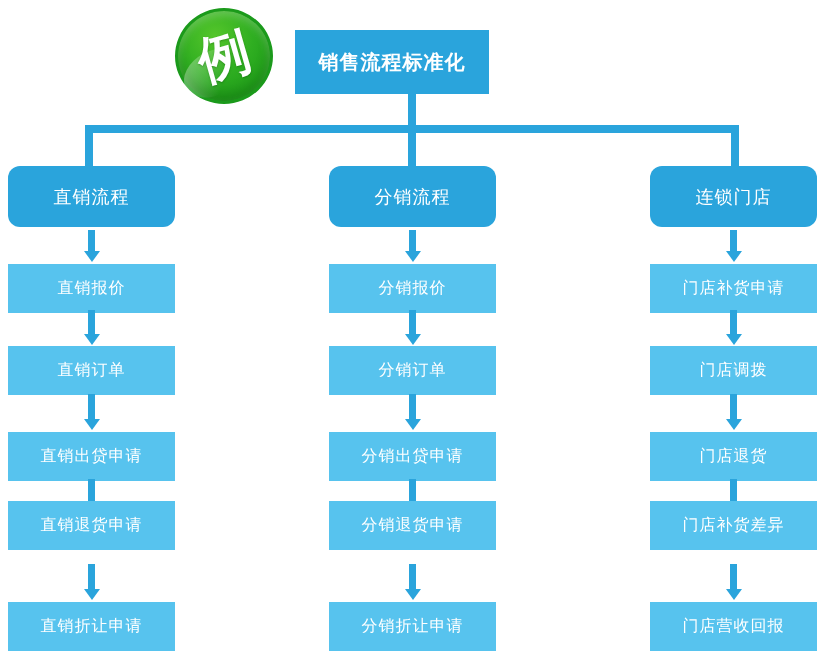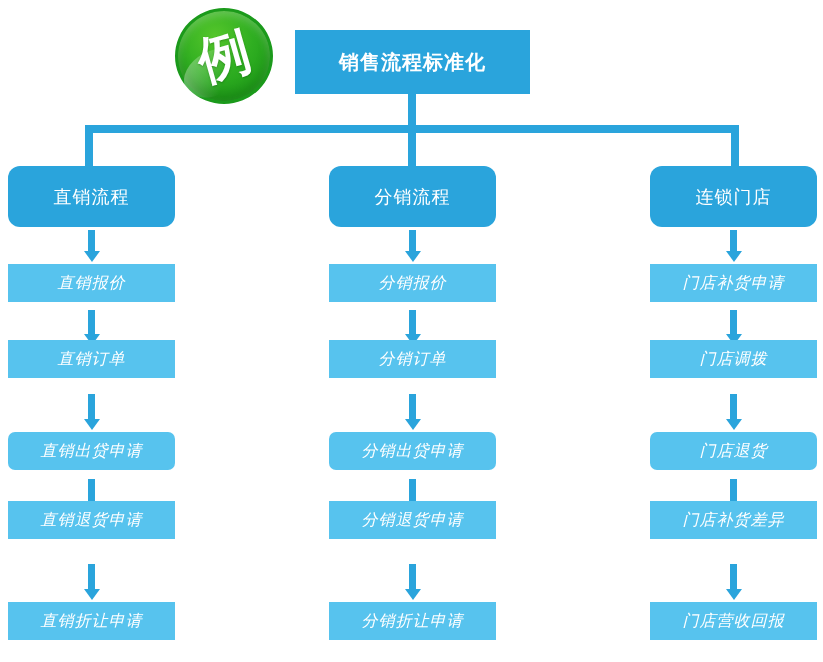--- a/index.html
+++ b/index.html
@@ -30,21 +30,21 @@
     transform:rotate(-28deg);
   }
   .badge-text{
     position:absolute;inset:0;display:flex;align-items:center;justify-content:center;
     color:var(--text-white);font-size:52px;font-weight:bold;line-height:1;
     transform:rotate(-16deg);text-shadow:0 1px 2px rgba(0,70,0,.35);
   }
 
   
   .title-box{
-    position:absolute;left:295px;top:30px;width:235px;height:64px;
+    position:absolute;left:295px;top:30px;width:194px;height:64px;
     background:var(--primary-blue);color:var(--text-white);
     display:flex;align-items:center;justify-content:center;
     font-size:20px;font-weight:bold;letter-spacing:1px;
   }
 
   
   .conn{position:absolute;background:var(--primary-blue);}
   .stem{left:408px;top:93px;width:8px;height:33px;}
   .hbar{left:85px;top:125px;width:654px;height:8px;}
   .drop{top:131px;width:8px;height:35px;}
@@ -57,26 +57,26 @@
   .col-0{left:8px;}
   .col-1{left:329px;}
   .col-2{left:650px;}
   .hbox{
     position:absolute;top:0;left:0;right:0;height:61px;
     background:var(--primary-blue);color:var(--text-white);
     display:flex;align-items:center;justify-content:center;
     font-size:18px;letter-spacing:1px;border-radius:12px;
   }
   .ibox{
-    position:absolute;left:0;right:0;height:38px;
+    position:absolute;left:0;right:0;height:49px;
     background:var(--light-blue);color:var(--text-white);
     display:flex;align-items:center;justify-content:center;
-    font-size:16px;letter-spacing:1px;font-style:italic;
+    font-size:16px;letter-spacing:1px;
   }
-  .i0{top:98px;}.i1{top:174px;}.i2{top:266px;border-radius:7px;}.i3{top:335px;}.i4{top:436px;}
+  .i0{top:98px;}.i1{top:180px;}.i2{top:266px;}.i3{top:335px;}.i4{top:436px;}
 
   
   .arrow{
     position:absolute;left:50%;transform:translateX(-50%);
     display:flex;flex-direction:column;align-items:center;
   }
   .a0{top:64px;height:32px;}
   .a1{top:144px;height:35px;}
   .a2{top:228px;height:36px;}
   .a3{top:313px;height:36px;}

